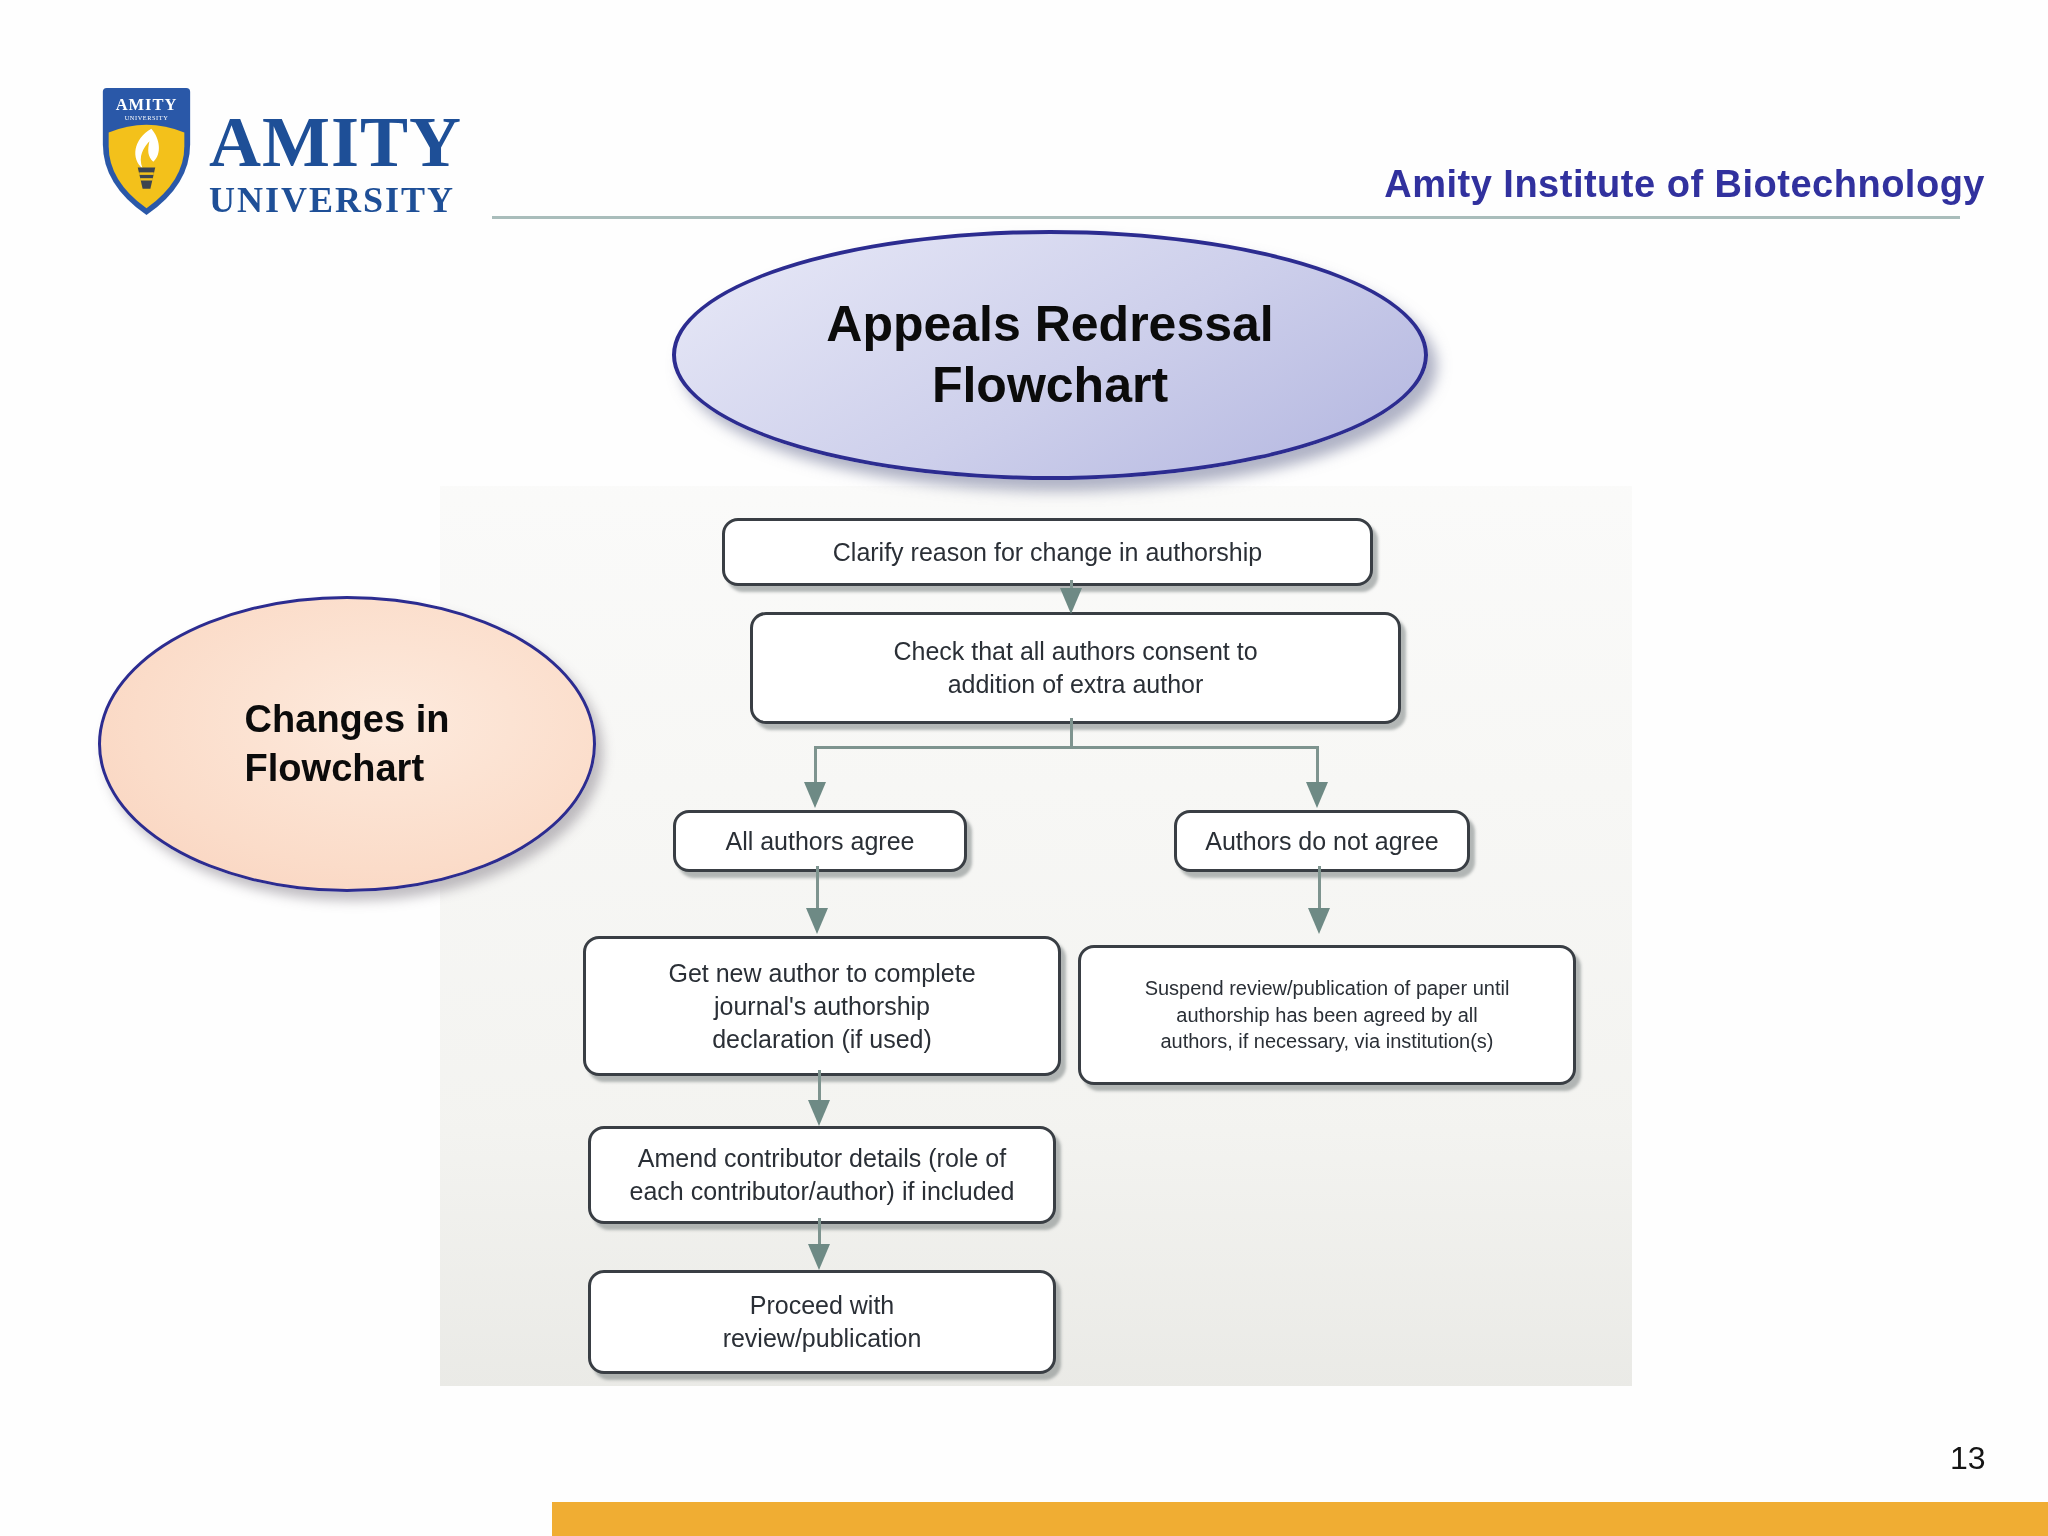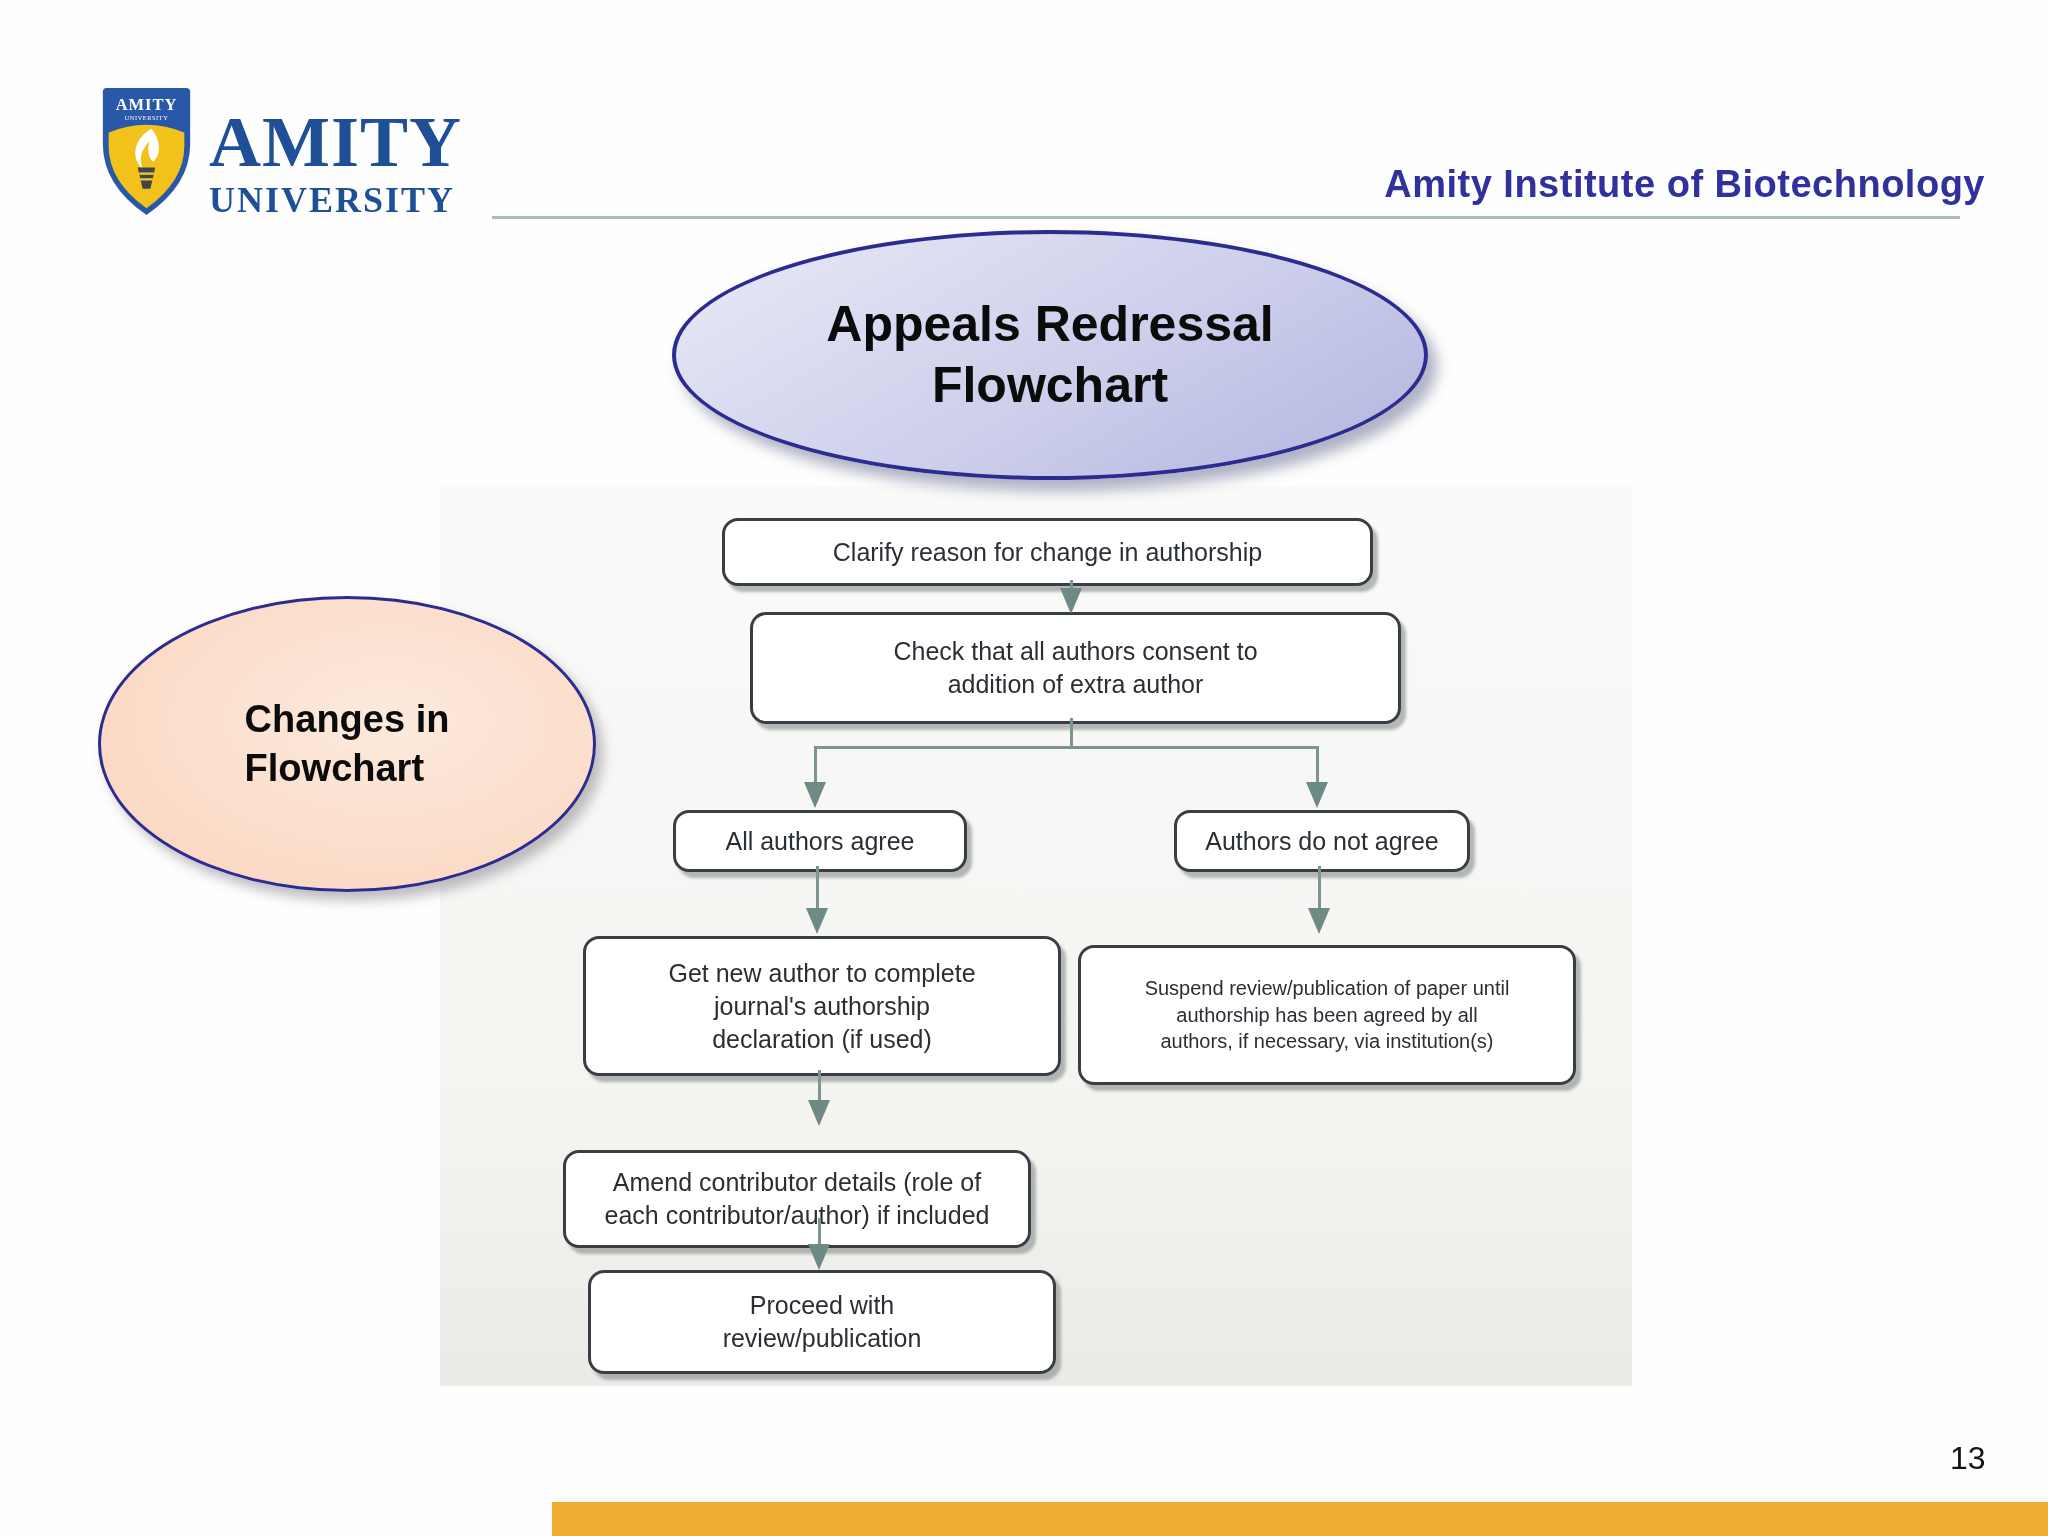--- a/index.html
+++ b/index.html
@@ -114,21 +114,21 @@
   <div class="fbox" style="left:1174px; top:810px; width:290px; height:56px;">Authors do not agree</div>
 
   <div class="fbox" style="left:583px; top:936px; width:472px; height:134px;">Get new author to complete
 journal's authorship
 declaration (if used)</div>
 
   <div class="fbox" style="left:1078px; top:945px; width:492px; height:134px; font-size:20px;">Suspend review/publication of paper until
 authorship has been agreed by all
 authors, if necessary, via institution(s)</div>
 
-  <div class="fbox" style="left:563px; top:1126px; width:462px; height:92px;margin-top:24px;">Amend contributor details (role of
+  <div class="fbox" style="left:588px; top:1126px; width:462px; height:92px;">Amend contributor details (role of
 each contributor/author) if included</div>
 
   <div class="fbox" style="left:588px; top:1270px; width:462px; height:98px;">Proceed with
 review/publication</div>
 
   <div class="vline" style="left:1070px; top:580px; height:14px;"></div>
   <div class="ahead" style="left:1060px; top:588px;"></div>
 
   <div class="vline" style="left:1070px; top:718px; height:31px;"></div>
   <div class="hline" style="left:814px; top:746px; width:504px;"></div>

